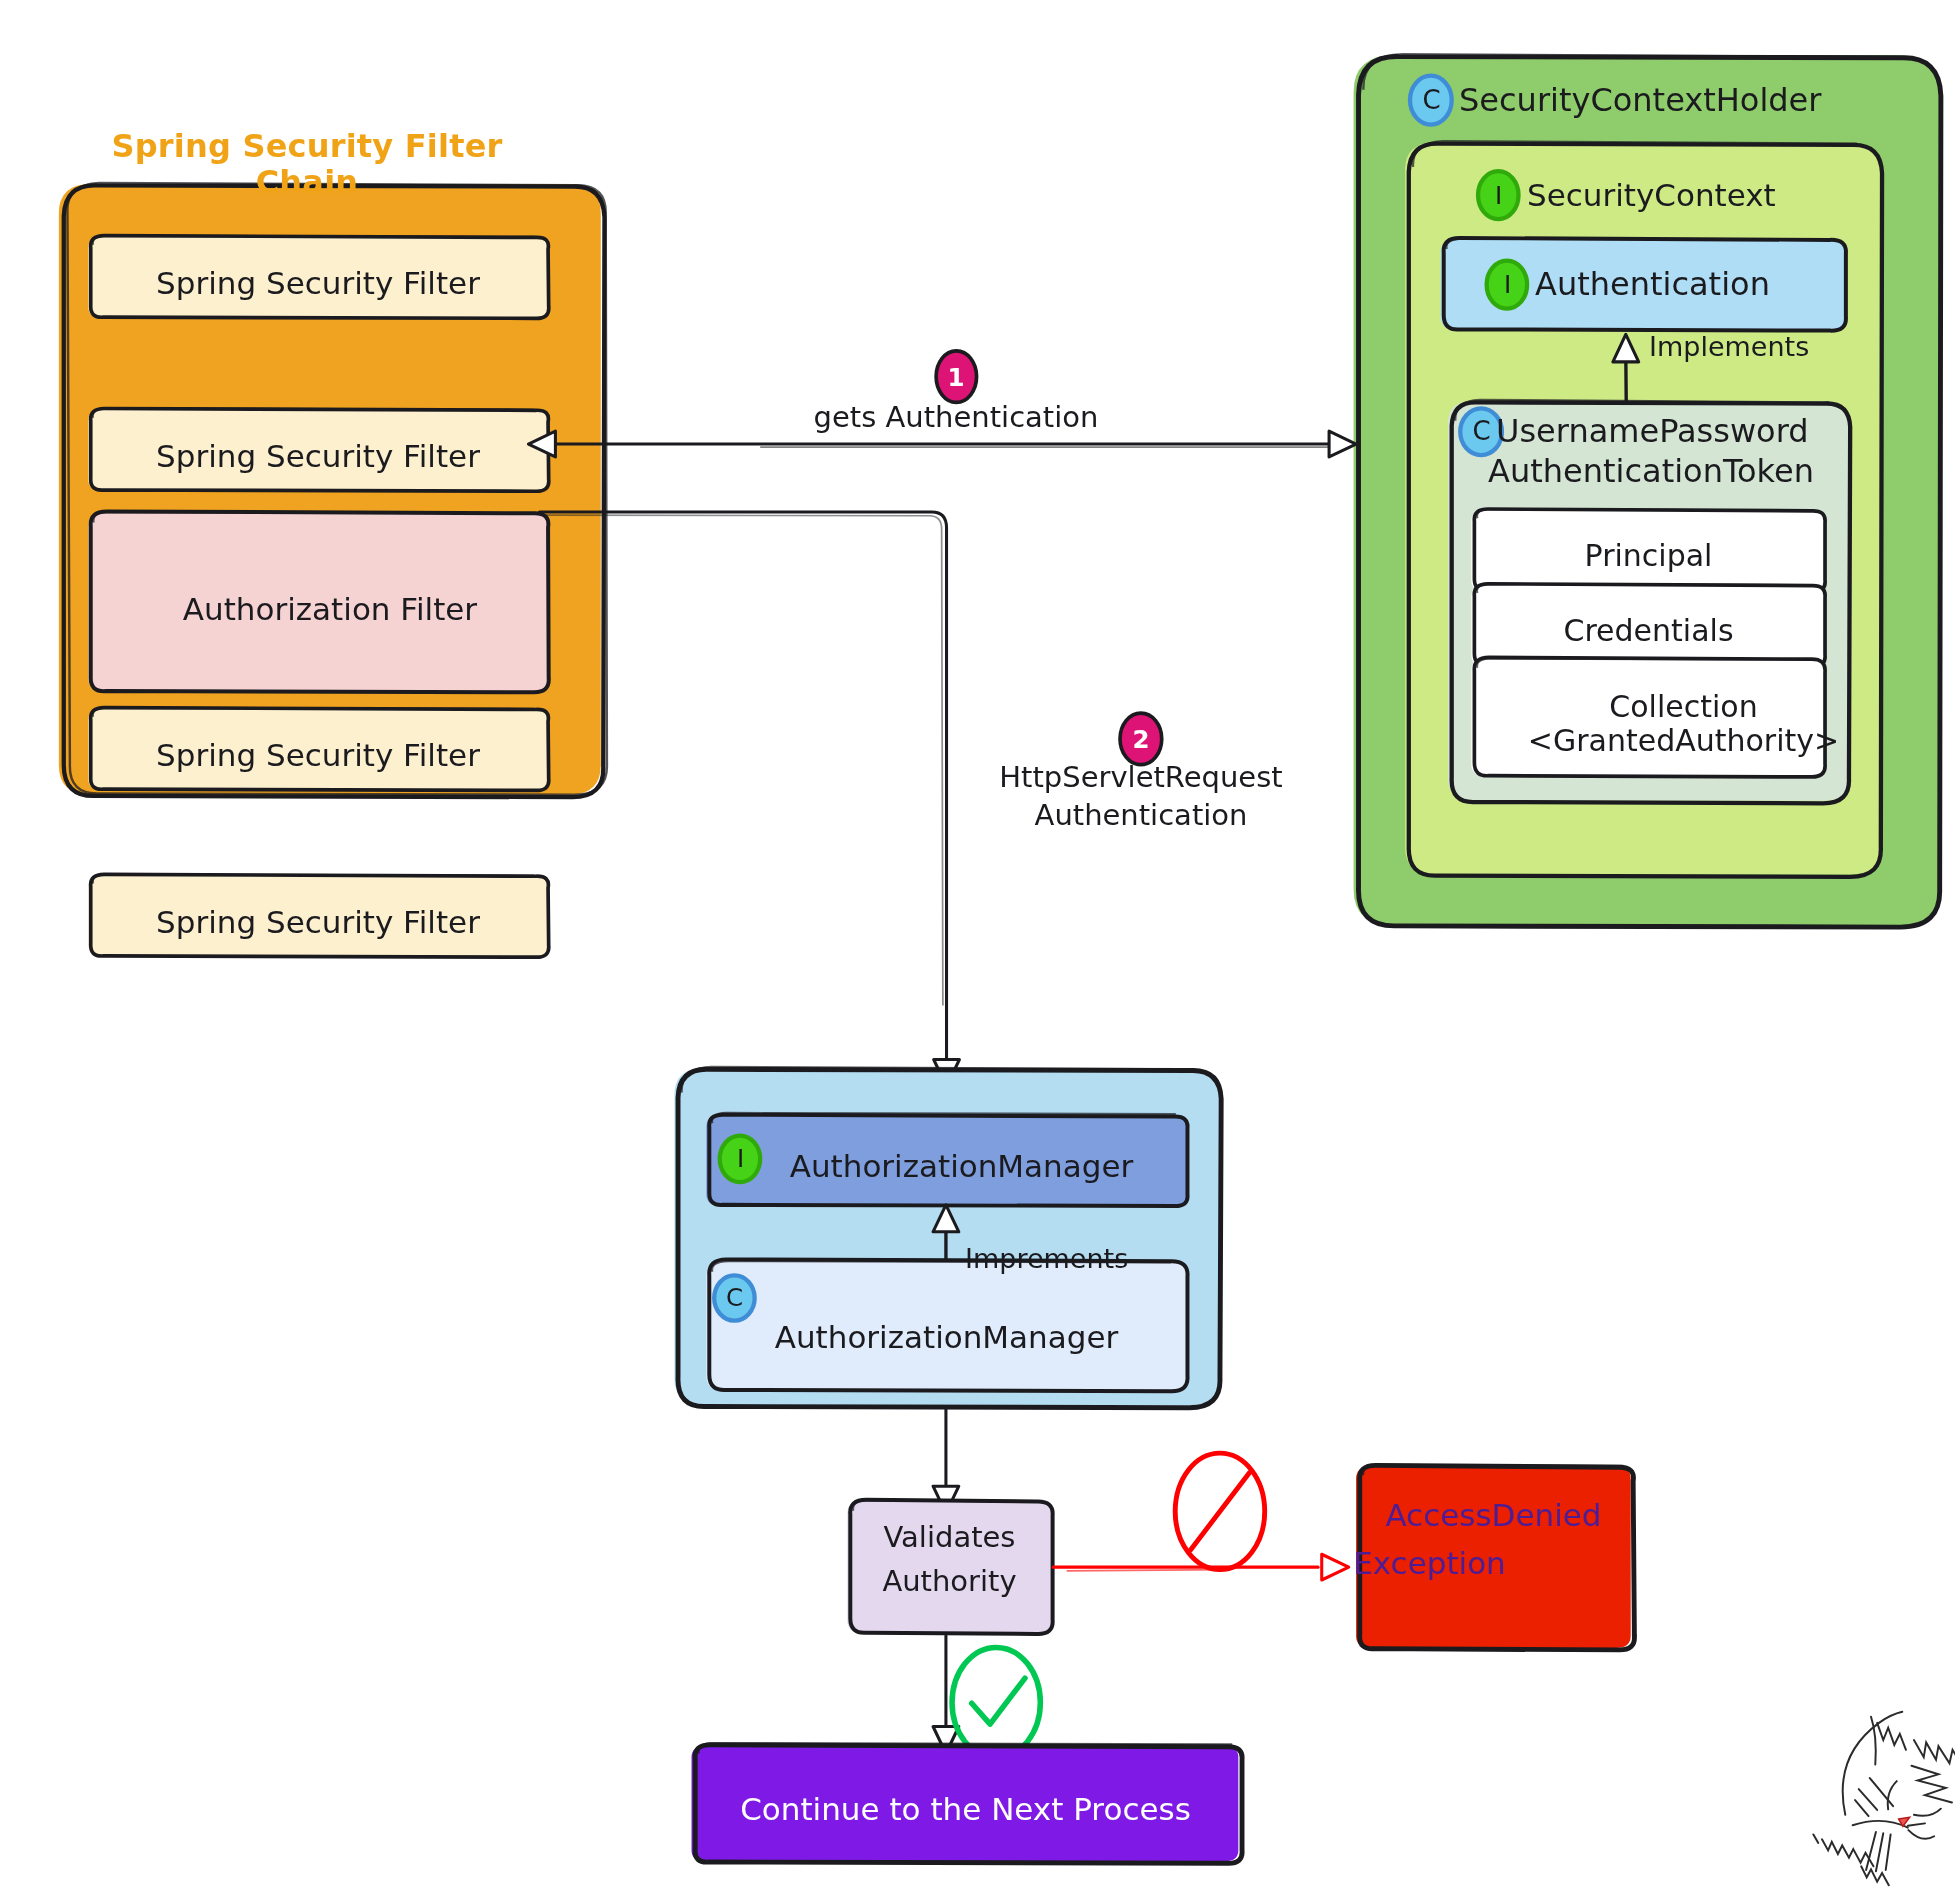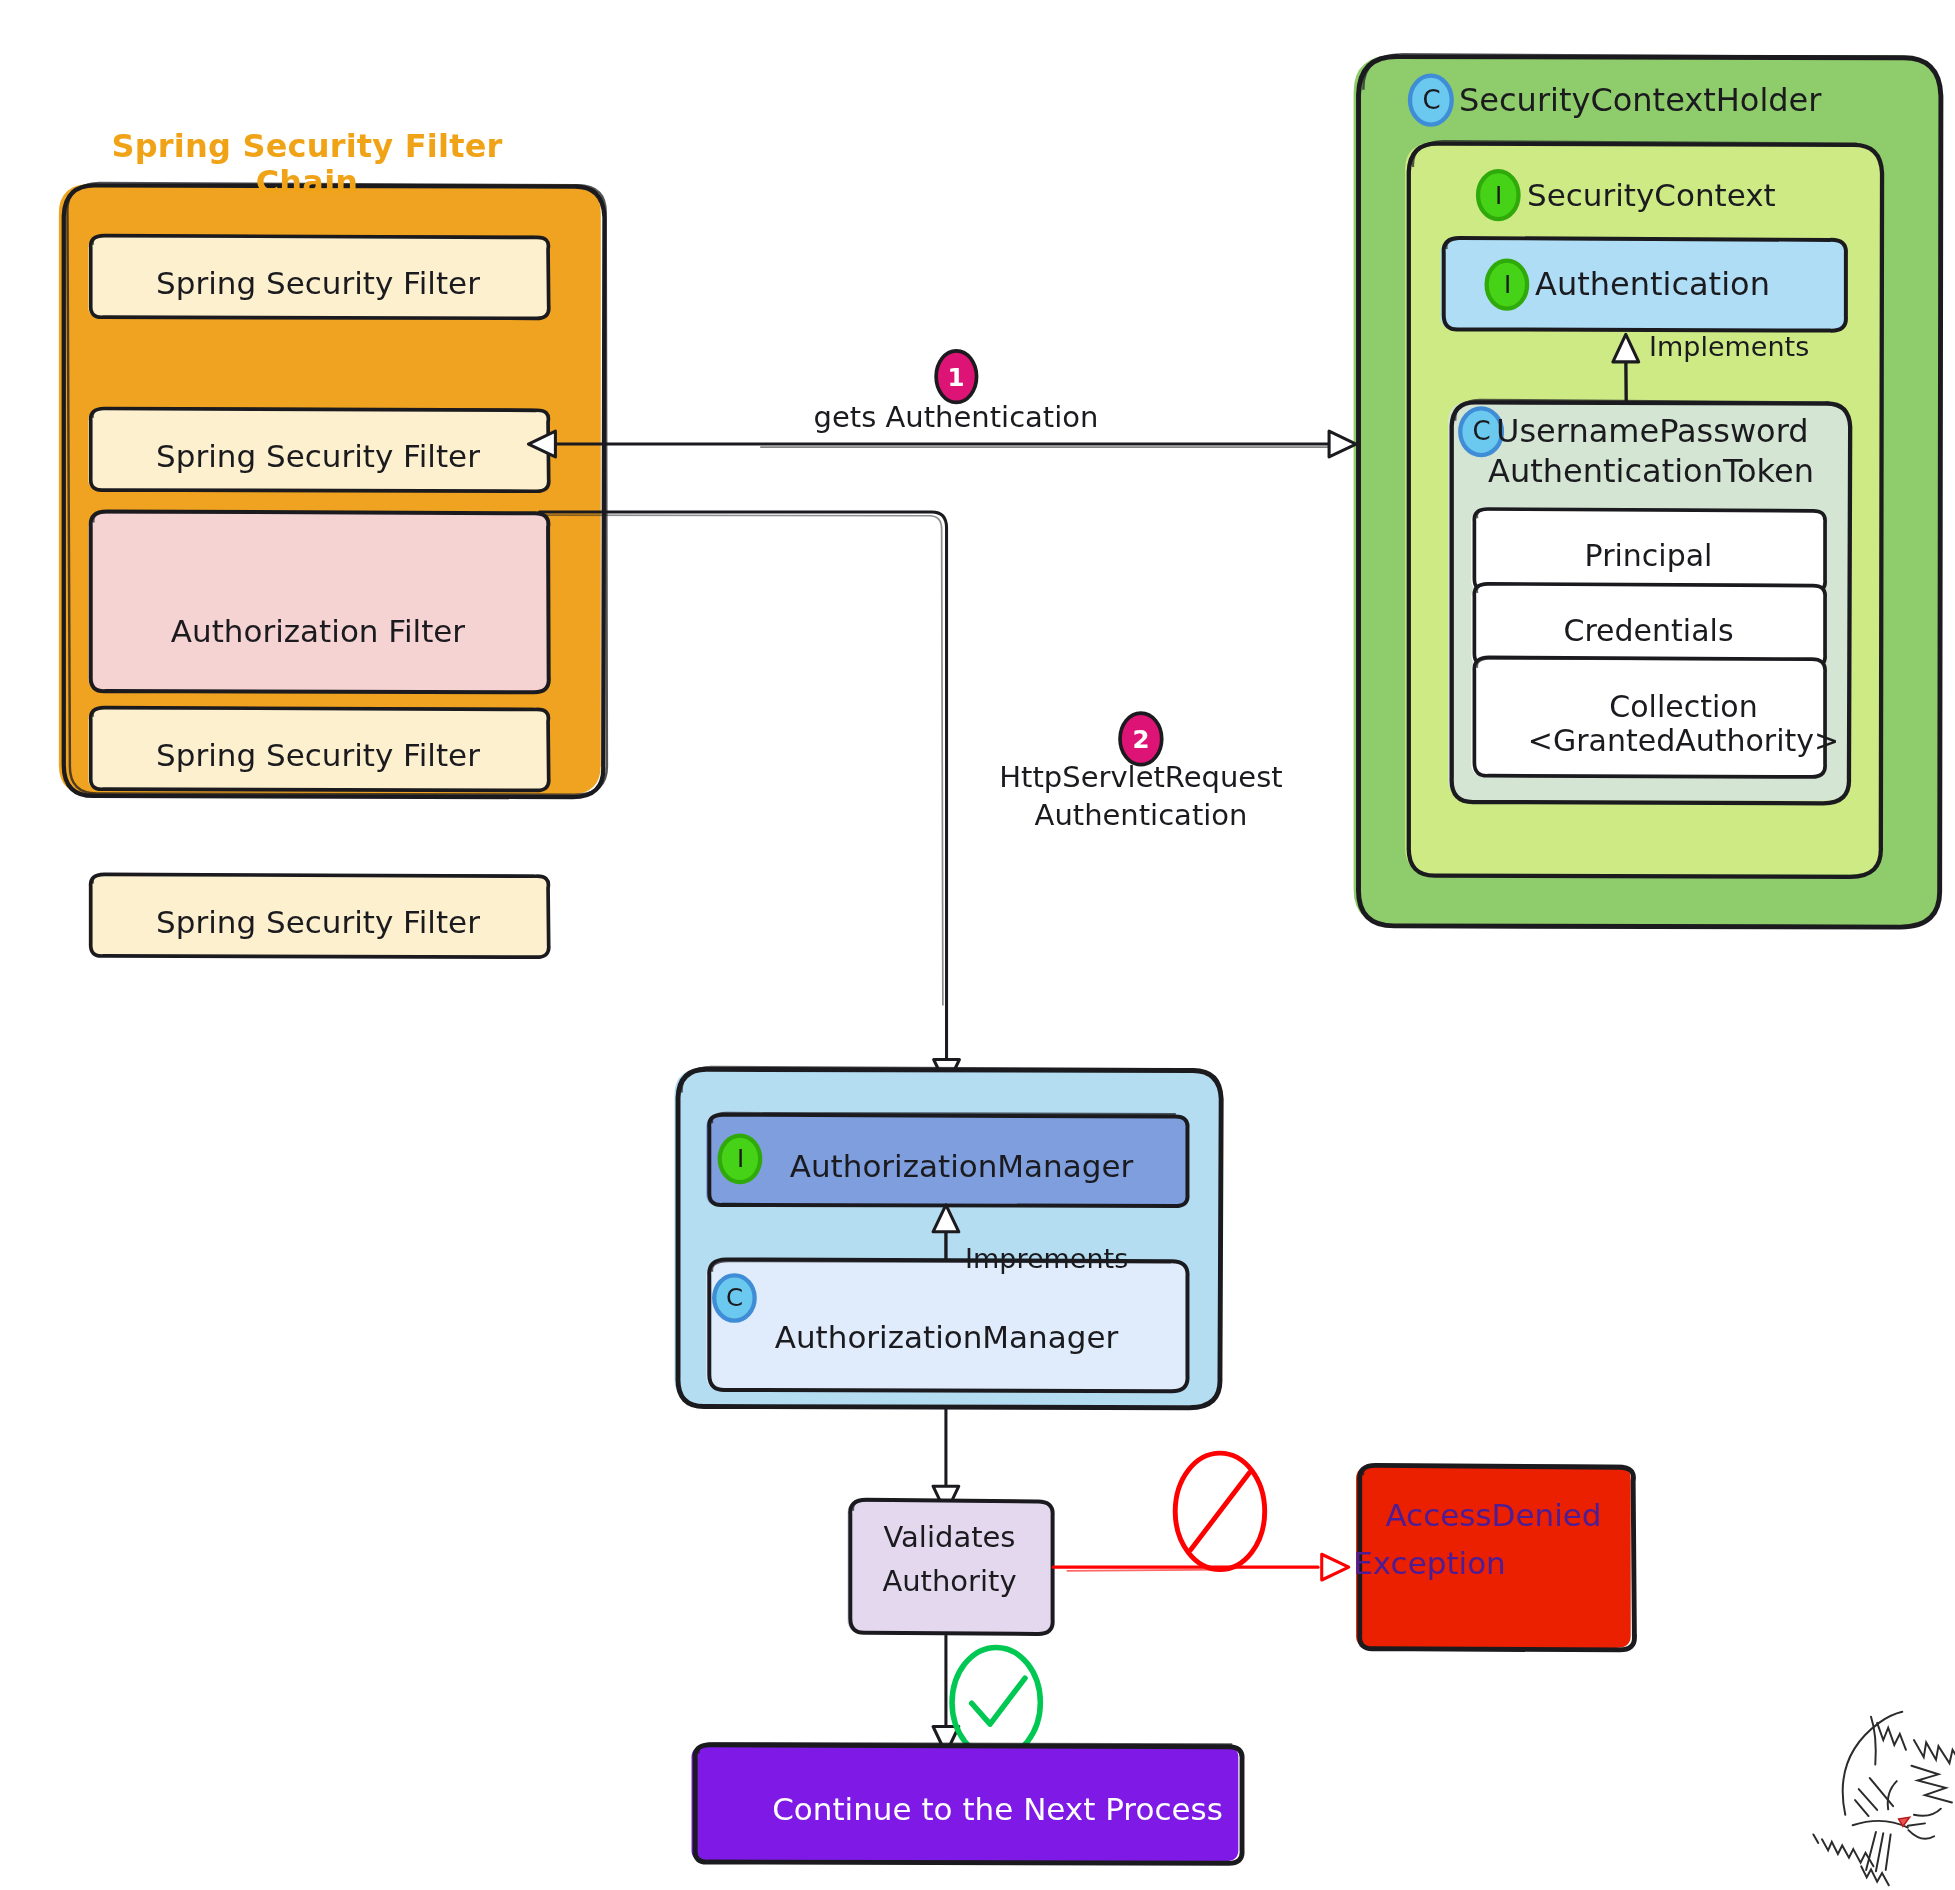--- a/index.html
+++ b/index.html
@@ -257,21 +257,21 @@
   </g>
   <g>
     <path d="M3097,2967 L3115,2964 L3104,2979 Z" fill="#ef5350" stroke="#b71c1c" stroke-width="2.5"></path>
   </g>
 </svg>
 
 <div class="lbl t-chain-title" style="left:74px;top:146px;width:466px;height:37px;justify-content:flex-start;">Spring Security Filter Chain</div>
 
 <div class="lbl t-filter" style="left:88px;top:248px;width:460px;height:70px;">Spring Security Filter</div>
 <div class="lbl t-filter" style="left:88px;top:421px;width:460px;height:70px;">Spring Security Filter</div>
-<div class="lbl t-authz-filter" style="left:88px;top:548px;width:460px;height:166px;">Authorization Filter</div>
+<div class="lbl t-authz-filter" style="left:88px;top:526px;width:460px;height:166px;padding-left:12px;">Authorization Filter</div>
 <div class="lbl t-filter" style="left:88px;top:720px;width:460px;height:70px;">Spring Security Filter</div>
 <div class="lbl t-filter" style="left:88px;top:887px;width:460px;height:70px;">Spring Security Filter</div>
 
 <div class="lbl" style="left:1413px;top:82px;width:37px;height:37px;font-size:26px;">C</div>
 <div class="lbl" style="left:1480px;top:177px;width:37px;height:37px;font-size:24.5px;">I</div>
 <div class="lbl" style="left:1489px;top:266px;width:37px;height:37px;font-size:24.5px;">I</div>
 <div class="lbl" style="left:1463px;top:413px;width:37px;height:37px;font-size:26px;">C</div>
 <div class="lbl" style="left:722px;top:1140px;width:37px;height:37px;font-size:24.5px;">I</div>
 <div class="lbl" style="left:716px;top:1280px;width:37px;height:36px;font-size:24.5px;">C</div>
 
@@ -298,16 +298,16 @@
 <div class="lbl t-am" style="left:770px;top:1127px;width:383px;height:78px;">AuthorizationManager</div>
 <div class="lbl t-implements" style="left:965px;top:1242px;width:233px;height:34px;justify-content:flex-start;">Imprements</div>
 <div class="lbl t-rmdam" style="left:706px;top:1319px;width:481px;height:38px;">AuthorizationManager</div>
 
 <div class="lbl t-validates" style="left:847px;top:1518px;width:205px;height:38px;">Validates</div>
 <div class="lbl t-validates" style="left:847px;top:1562px;width:205px;height:38px;">Authority</div>
 
 <div class="lbl t-ade" style="left:1356px;top:1496px;width:275px;height:39px;">AccessDenied</div>
 <div class="lbl t-ade" style="left:1292px;top:1544px;width:275px;height:39px;">Exception</div>
 
-<div class="lbl t-continue" style="left:692px;top:1757px;width:547px;height:104px;padding-left:32px;">Continue to the Next Process</div>
+<div class="lbl t-continue" style="left:692px;top:1757px;width:547px;height:104px;">Continue to the Next Process</div>
 
 </div>
 
 
 </body></html>

